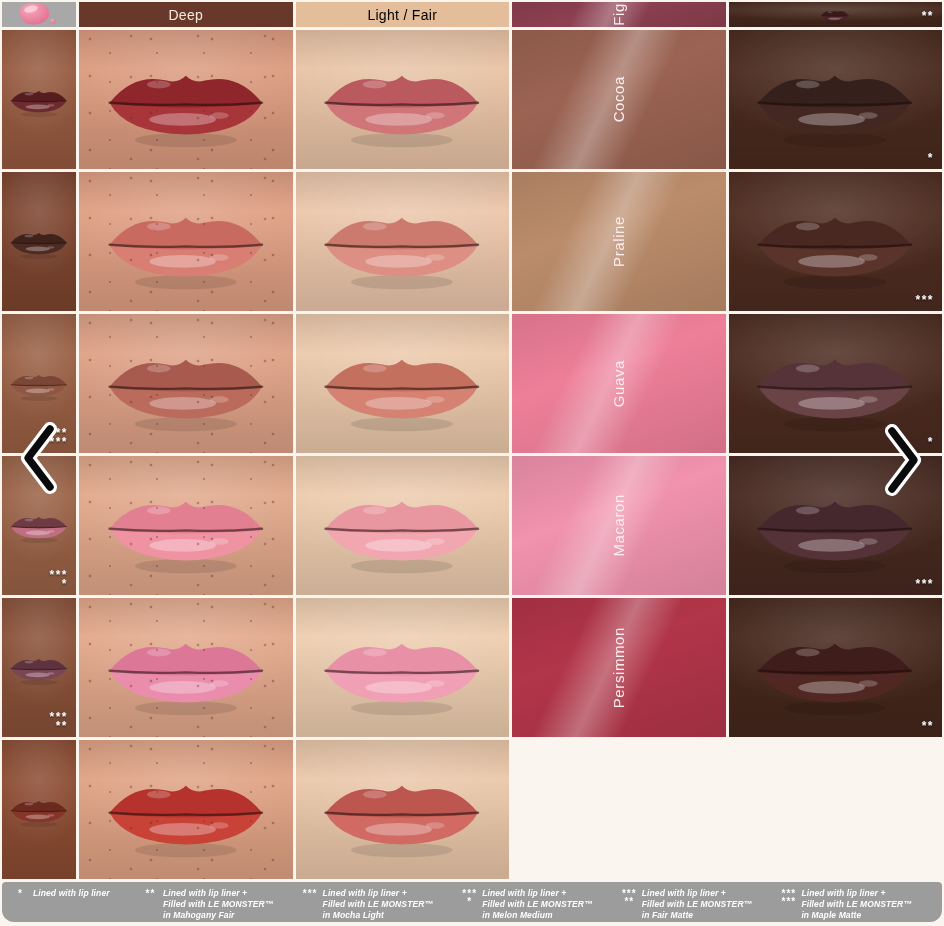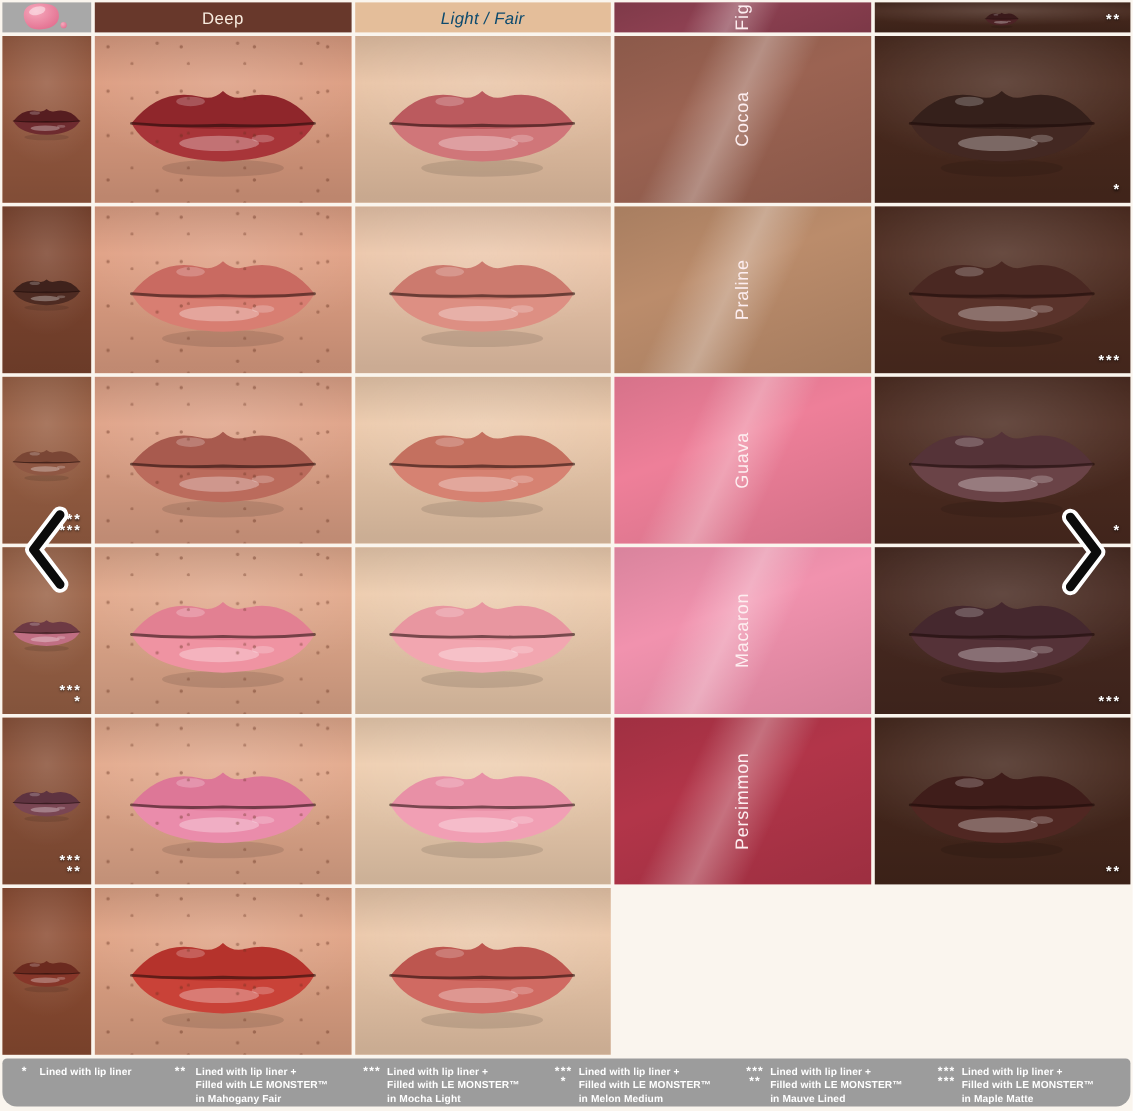--- a/index.html
+++ b/index.html
@@ -73,21 +73,21 @@
     border-radius:4px 4px 12px 12px;
     display:flex;align-items:flex-start;
     padding:6px 14px 0 10px;gap:12px;
   }
   .fn{display:flex;gap:4px;flex:1;min-width:0;}
   .fn:first-child{flex:0 0 118px;}
   .fn-stars{
     font-weight:bold;font-size:10px;line-height:.75;
     letter-spacing:1px;text-align:center;min-width:17px;margin-top:2px;
   }
-  .fn-text{font-weight:bold;font-size:8.5px;line-height:1.3;letter-spacing:.1px;white-space:nowrap;}
+  .fn-text{font-weight:bold;font-size:8.5px;line-height:1.3;letter-spacing:.1px;white-space:nowrap;font-style:italic;}
   .nav{
     position:absolute;z-index:6;
     width:48px;height:74px;
     background:none;border:none;padding:0;cursor:pointer;
   }
   .nav.prev{left:16px;top:421px;}
   .nav.next{right:18px;top:423px;}
   .nav svg{width:100%;height:100%;}
 </style>
 </head>
@@ -102,21 +102,21 @@
        <stop offset="0%" stop-color="#f6a9bc"></stop>
        <stop offset="100%" stop-color="#e26d8e"></stop>
      </radialGradient>
           </defs>
      <path d="M18,13 Q16,2 30,1 Q46,0 47,10 Q48,19 36,22 Q21,25 18,13 Z" fill="url(#pg)"></path>
      <ellipse cx="29" cy="7" rx="7" ry="3.4" fill="#ffffff" opacity="0.45" transform="rotate(-14 29 7)"></ellipse>
      <circle cx="51" cy="19" r="2.6" fill="url(#pg)"></circle>
    </svg>
       </div>
       <div class="hcell" style="background: rgb(104, 56, 43); color: rgb(247, 234, 221);">Deep</div>
-      <div class="hcell" style="background: rgb(228, 190, 154); color: #0c4a6e; font-style: italic;">Light / Fair</div>
+      <div class="hcell" style="background: rgb(228, 190, 154); color: #000000;">Light / Fair</div>
       <div class="rowlab" style="background-color: rgb(141, 64, 81);">
         <span>Fig</span>
       </div>
       <div class="cell" style="background-color: rgb(70, 40, 29);">
         <svg class="lips" viewBox="0 0 220 140">
         <ellipse cx="110" cy="121" rx="64" ry="9" fill="#000" opacity="0.10"></ellipse>
         <path d="M14,74 Q60,70 110,72 Q160,70 206,74 Q186,112 110,114 Q34,112 14,74 Z" fill="#4d2326"></path>
         <path d="M14,74 Q44,36 86,46 Q100,50 110,40 Q120,50 134,46 Q176,36 206,74 Q160,80 110,80 Q60,80 14,74 Z" fill="#3a1a1b"></path>
         <path d="M14,74 Q60,78 110,76 Q160,78 206,74" fill="none" stroke="#1c0a08" stroke-opacity="0.55" stroke-width="3" stroke-linecap="round"></path>
         <ellipse cx="106" cy="95" rx="42" ry="8" fill="#fff" opacity="0.30"></ellipse>
@@ -464,21 +464,21 @@
         </div>
       </div>
       <div class="fn">
         <div class="fn-stars">
           <div>***</div>
           <div>**</div>
         </div>
         <div class="fn-text">
           <div>Lined with lip liner +</div>
           <div>Filled with LE MONSTER™</div>
-          <div>in Mauve Lined</div>
+          <div>in Fair Matte</div>
         </div>
       </div>
       <div class="fn">
         <div class="fn-stars">
           <div>***</div>
           <div>***</div>
         </div>
         <div class="fn-text">
           <div>Lined with lip liner +</div>
           <div>Filled with LE MONSTER™</div>

